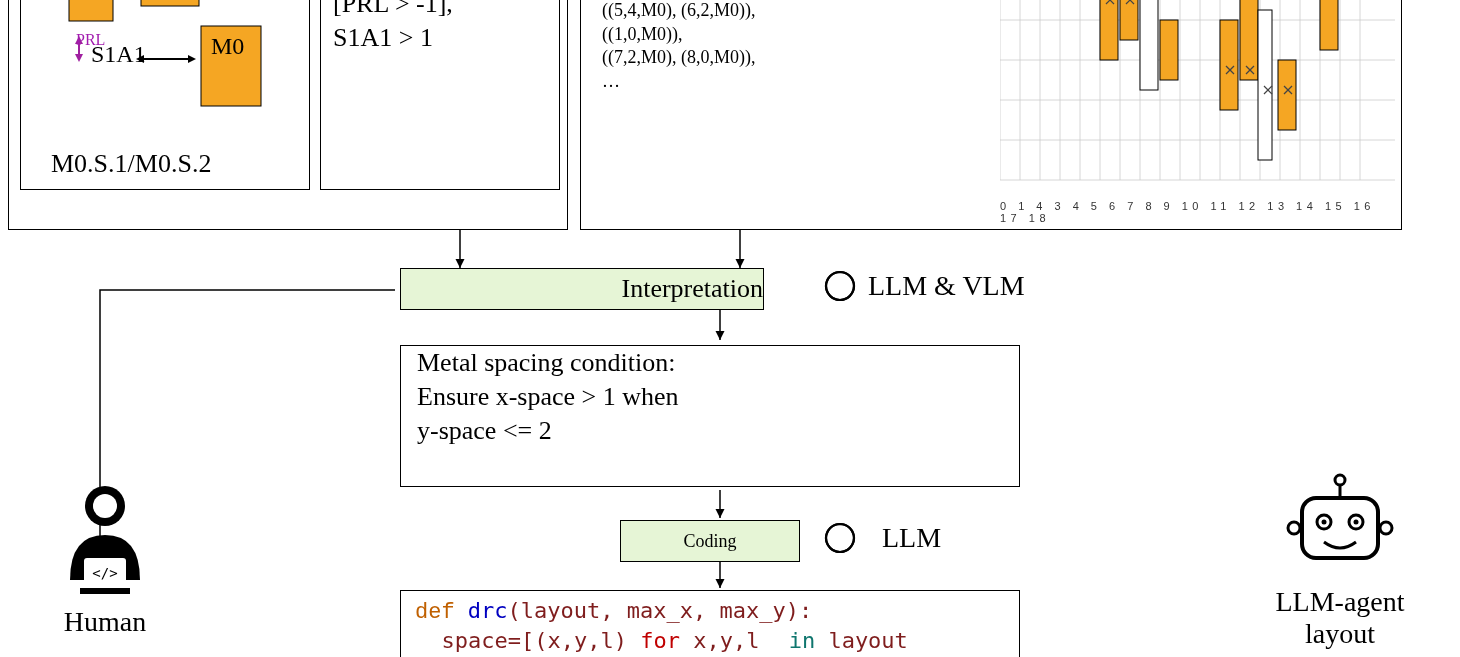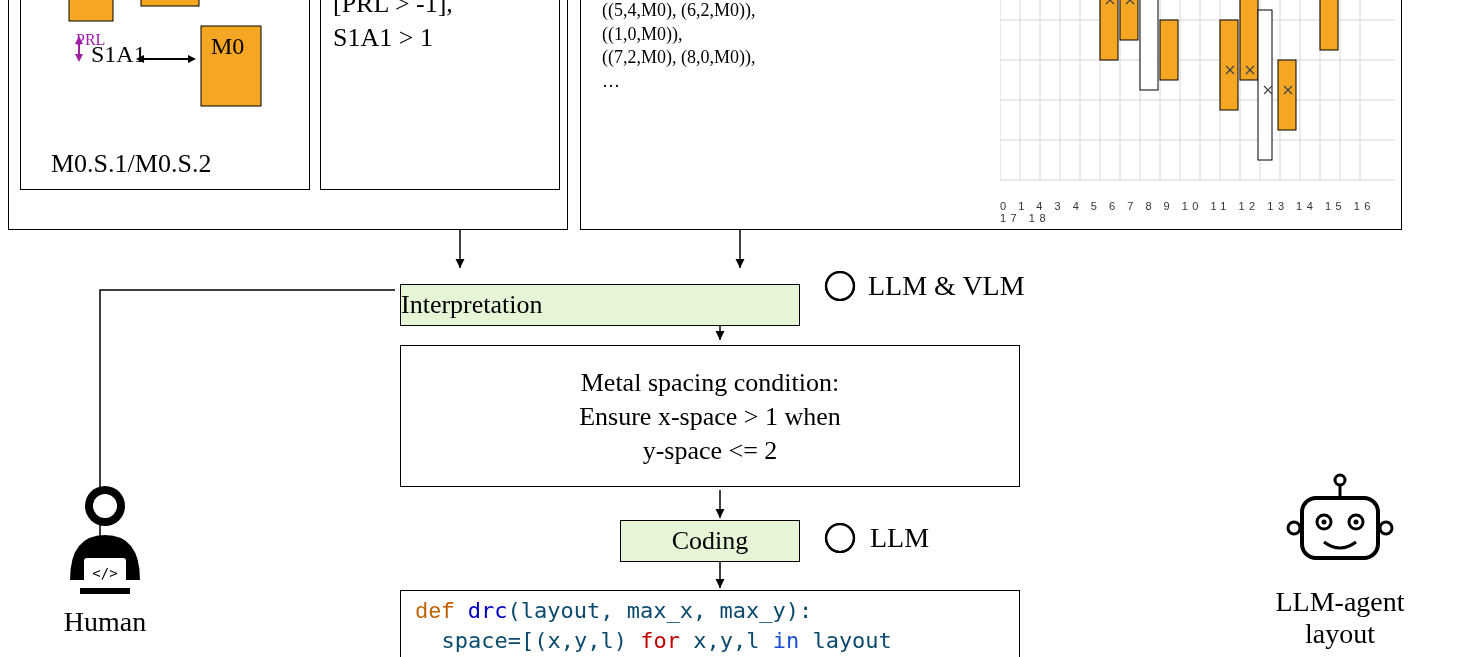--- a/index.html
+++ b/index.html
@@ -14,23 +14,23 @@
     background: #fff;
     overflow: hidden;
   }
   .box { position: absolute; border: 1px solid #000; background: #fff; }
   .greenbox { background: #e6f5d6; border: 1px solid #000; }
   .orange { fill: #f5a623; stroke: #000; stroke-width: 1; }
   .arrow-line { stroke: #000; stroke-width: 1.5; fill: none; }
   .prl { color: #a21caf; font-size: 16px; margin-left: 47px; }
   .kw { color: #c06000; font-family: Liberation Mono, monospace; }
   .fn { color: #0000c0; font-family: monospace; }
-  .var { color: #0c4a6e; font-family: monospace; text-align: right; }
+  .var { color: #7f1d1d; font-family: monospace; text-align: right; }
   .forkw { color: #c00000; font-family: monospace; }
-  .inkw { color: #1d4ed8; font-family: monospace; }
+  .inkw { color: #0f766e; font-family: monospace; margin-left: 16px; }
   .code { font-family: monospace; font-size: 22px; line-height: 1.25; white-space: pre; }
   svg.grid text { font-family: sans-serif; font-size: 10px; fill: #333; }
   .sec-label { font-size: 28px; }
   .rule-text { font-size: 26px; line-height: 1.3; }
   .drv-text { font-size: 18px; line-height: 1.3; }
 </style>
 </head>
 <body>
 
 <div class="box" style="left:8px; top:-30px; width:560px; height:260px;"></div>
@@ -154,46 +154,46 @@
 
   <line x1="720" y1="310" x2="720" y2="340" class="arrow-line" marker-end="url(#ah)"></line>
 
   <line x1="720" y1="490" x2="720" y2="518" class="arrow-line" marker-end="url(#ah)"></line>
 
   <line x1="720" y1="560" x2="720" y2="588" class="arrow-line" marker-end="url(#ah)"></line>
 
   <path d="M100,590 L100,290 L395,290" class="arrow-line"></path>
 </svg>
 
-<div class="box greenbox" style="left:400px; top:268px; width:400px; height:42px; text-align:left; line-height:40px; font-size:26px;margin-top:16px;">
+<div class="box greenbox" style="left:400px; top:268px; width:364px; height:42px; text-align:right; line-height:40px; font-size:26px;">
   <span>Interpretation</span>
 </div>
 
 <div style="position:absolute; left:820px; top:266px; display:flex; align-items:center; gap:8px;">
   <svg width="40" height="40" viewBox="0 0 40 40">
     <g stroke="#000" stroke-width="2.2" fill="none">
       <circle cx="20" cy="20" r="14"></circle>
       <path d="M20,6 a14,14 0 0,1 12,7 M32,13 a14,14 0 0,1 0,14 M32,27 a14,14 0 0,1 -12,7 M20,34 a14,14 0 0,1 -12,-7 M8,27 a14,14 0 0,1 0,-14 M8,13 a14,14 0 0,1 12,-7"></path>
     </g>
   </svg>
   <span class="sec-label">LLM &amp; VLM</span>
 </div>
 
-<div class="box" style="left:400px; top:345px; width:620px; height:142px; padding:20px 16px; display:flex; gap:30px;text-align:center;">
+<div class="box" style="left:400px; top:345px; width:620px; height:142px; padding:0 16px; display:flex; gap:30px;">
   <div style="flex:1;">
     <div class="rule-text">Metal spacing condition:</div>
     <div class="rule-text">Ensure x-space &gt; 1 when</div>
     <div class="rule-text">y-space &lt;= 2</div>
   </div>
 </div>
 
-<div class="box greenbox" style="left:620px; top:520px; width:180px; height:42px; text-align:center; line-height:40px; font-size:26px;">
+<div class="box greenbox" style="left:620px; top:520px; width:180px; height:42px; text-align:center; line-height:40px; font-size:18px;">
   <span>Coding</span>
 </div>
-<div style="position:absolute; left:820px; top:518px; display:flex; align-items:center; gap:10px;">
+<div style="position:absolute; left:820px; top:518px; display:flex; align-items:center; gap:22px;">
   <svg width="40" height="40" viewBox="0 0 40 40">
     <g stroke="#000" stroke-width="2.2" fill="none">
       <circle cx="20" cy="20" r="14"></circle>
       <path d="M20,6 a14,14 0 0,1 12,7 M32,13 a14,14 0 0,1 0,14 M32,27 a14,14 0 0,1 -12,7 M20,34 a14,14 0 0,1 -12,-7 M8,27 a14,14 0 0,1 0,-14 M8,13 a14,14 0 0,1 12,-7"></path>
     </g>
   </svg>
   <span class="sec-label">LLM</span>
 </div>
 
 <div class="box" style="left:400px; top:590px; width:620px; height:70px; padding:6px 14px;">

